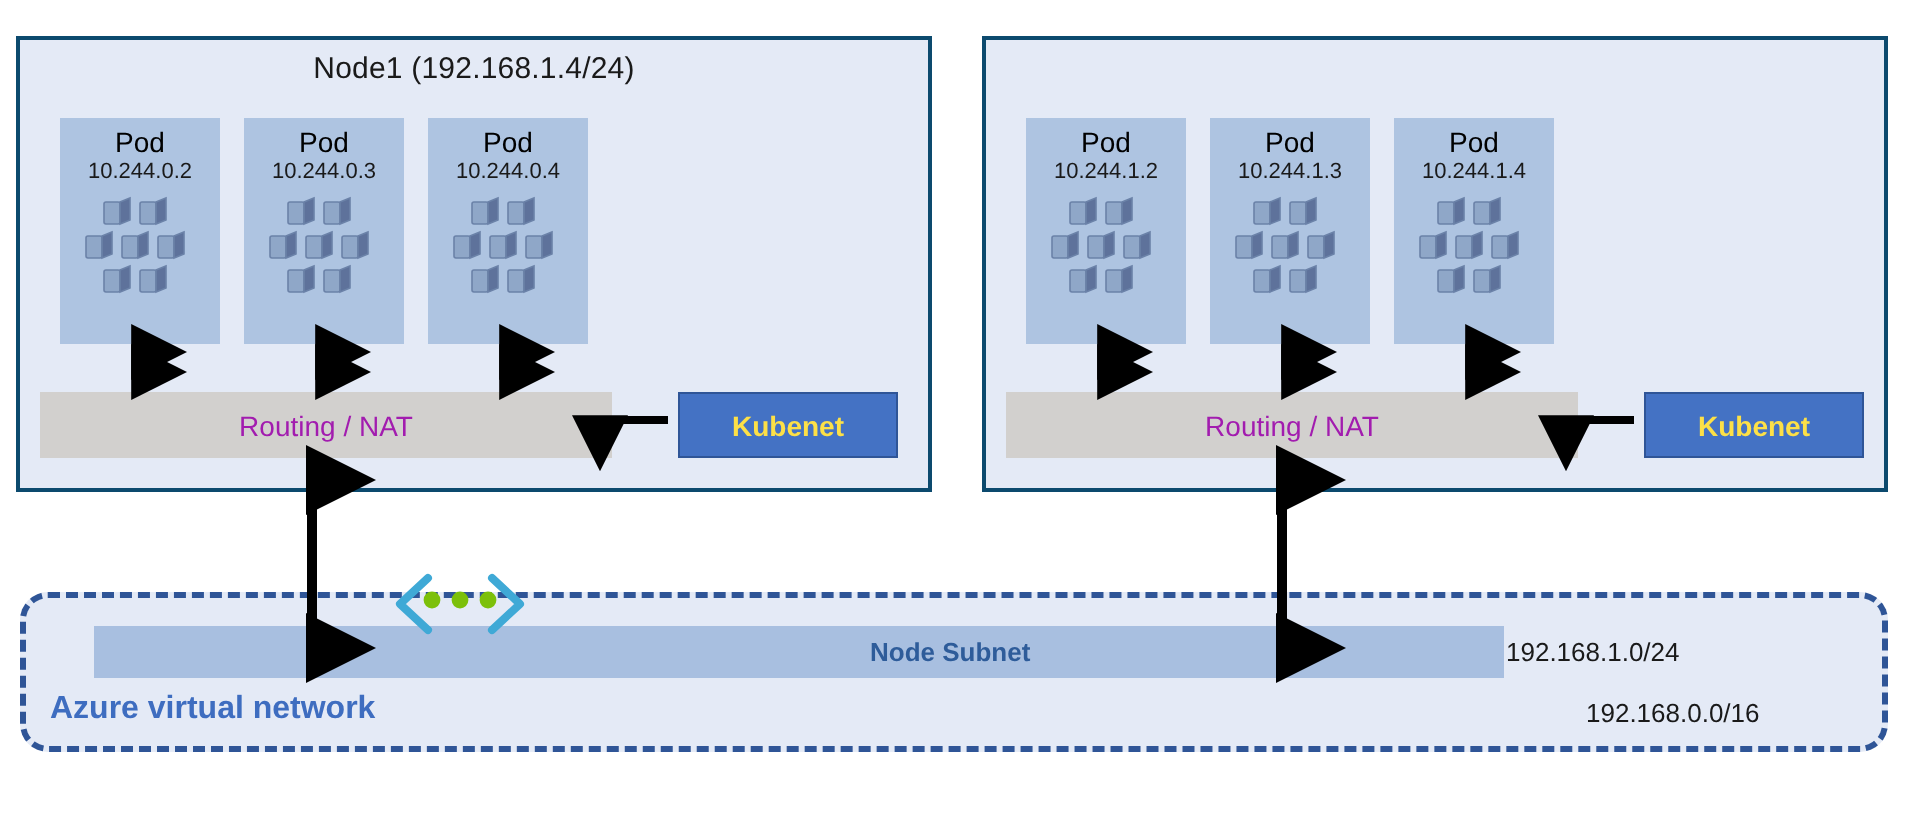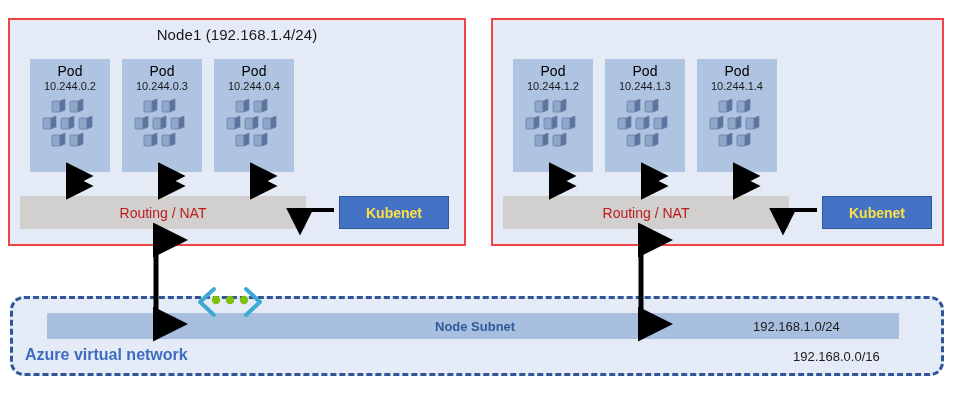--- a/index.html
+++ b/index.html
@@ -9,21 +9,21 @@
     font-family:"Liberation Sans", sans-serif;
     overflow:hidden;
     position:relative;
   }
   #stage{position:absolute;left:0;top:0;width:956px;height:412px;}
 
   
   .node-box{
     position:absolute;
     background:#E4EAF6;
-    border:2px solid #ef4444;
+    border:2px solid #0c4a6e;
     box-sizing:border-box;
   }
   .node-title{
     position:absolute;left:0;right:0;top:6px;
     text-align:center;
     font-size:15px;
     color:#1a1a1a;
     letter-spacing:.1px;
     white-space:nowrap;
   }
@@ -59,21 +59,21 @@
   .nat-bar{
     position:absolute;
     background:#D2D0CE;
     box-sizing:border-box;
   }
   .nat-label{
     position:absolute;left:0;right:0;top:50%;
     transform:translateY(-50%);
     text-align:center;
     font-size:14px;
-    color:#b91c1c;
+    color:#a21caf;
     white-space:nowrap;
   }
 
   
   .kubenet-box{
     position:absolute;
     background:#4472C4;
     border:1px solid #2F5597;
     box-sizing:border-box;
     display:flex;align-items:center;justify-content:center;
@@ -377,21 +377,21 @@
     <div class="nat-bar" style="left:10px;top:176px;width:286px;height:33px;">
       <div class="nat-label">Routing / NAT</div>
     </div>
 
     <div class="kubenet-box" style="left:329px;top:176px;width:110px;height:33px;">
       <span class="kubenet-label">Kubenet</span>
     </div>
   </div>
 
   <div class="vnet-box" style="left:10px;top:296px;width:934px;height:80px;">
-    <div class="subnet-bar" style="left:34px;top:14px;width:852px;height:26px;">
+    <div class="subnet-bar" style="left:34px;top:14px;width:705px;height:26px;">
       <div class="subnet-label" style="left:388px;">Node Subnet</div>
       <div class="subnet-cidr" style="left:706px;">192.168.1.0/24</div>
     </div>
     <div class="vnet-label" style="left:12px;top:47px;">Azure virtual network</div>
     <div class="vnet-cidr" style="left:780px;top:50px;">192.168.0.0/16</div>
   </div>
 
   <svg class="ov" viewBox="0 0 956 412">
     <defs>
       <marker id="ahU" markerWidth="7" markerHeight="7" refX="3.5" refY="6.4" orient="auto" markerUnits="strokeWidth">

